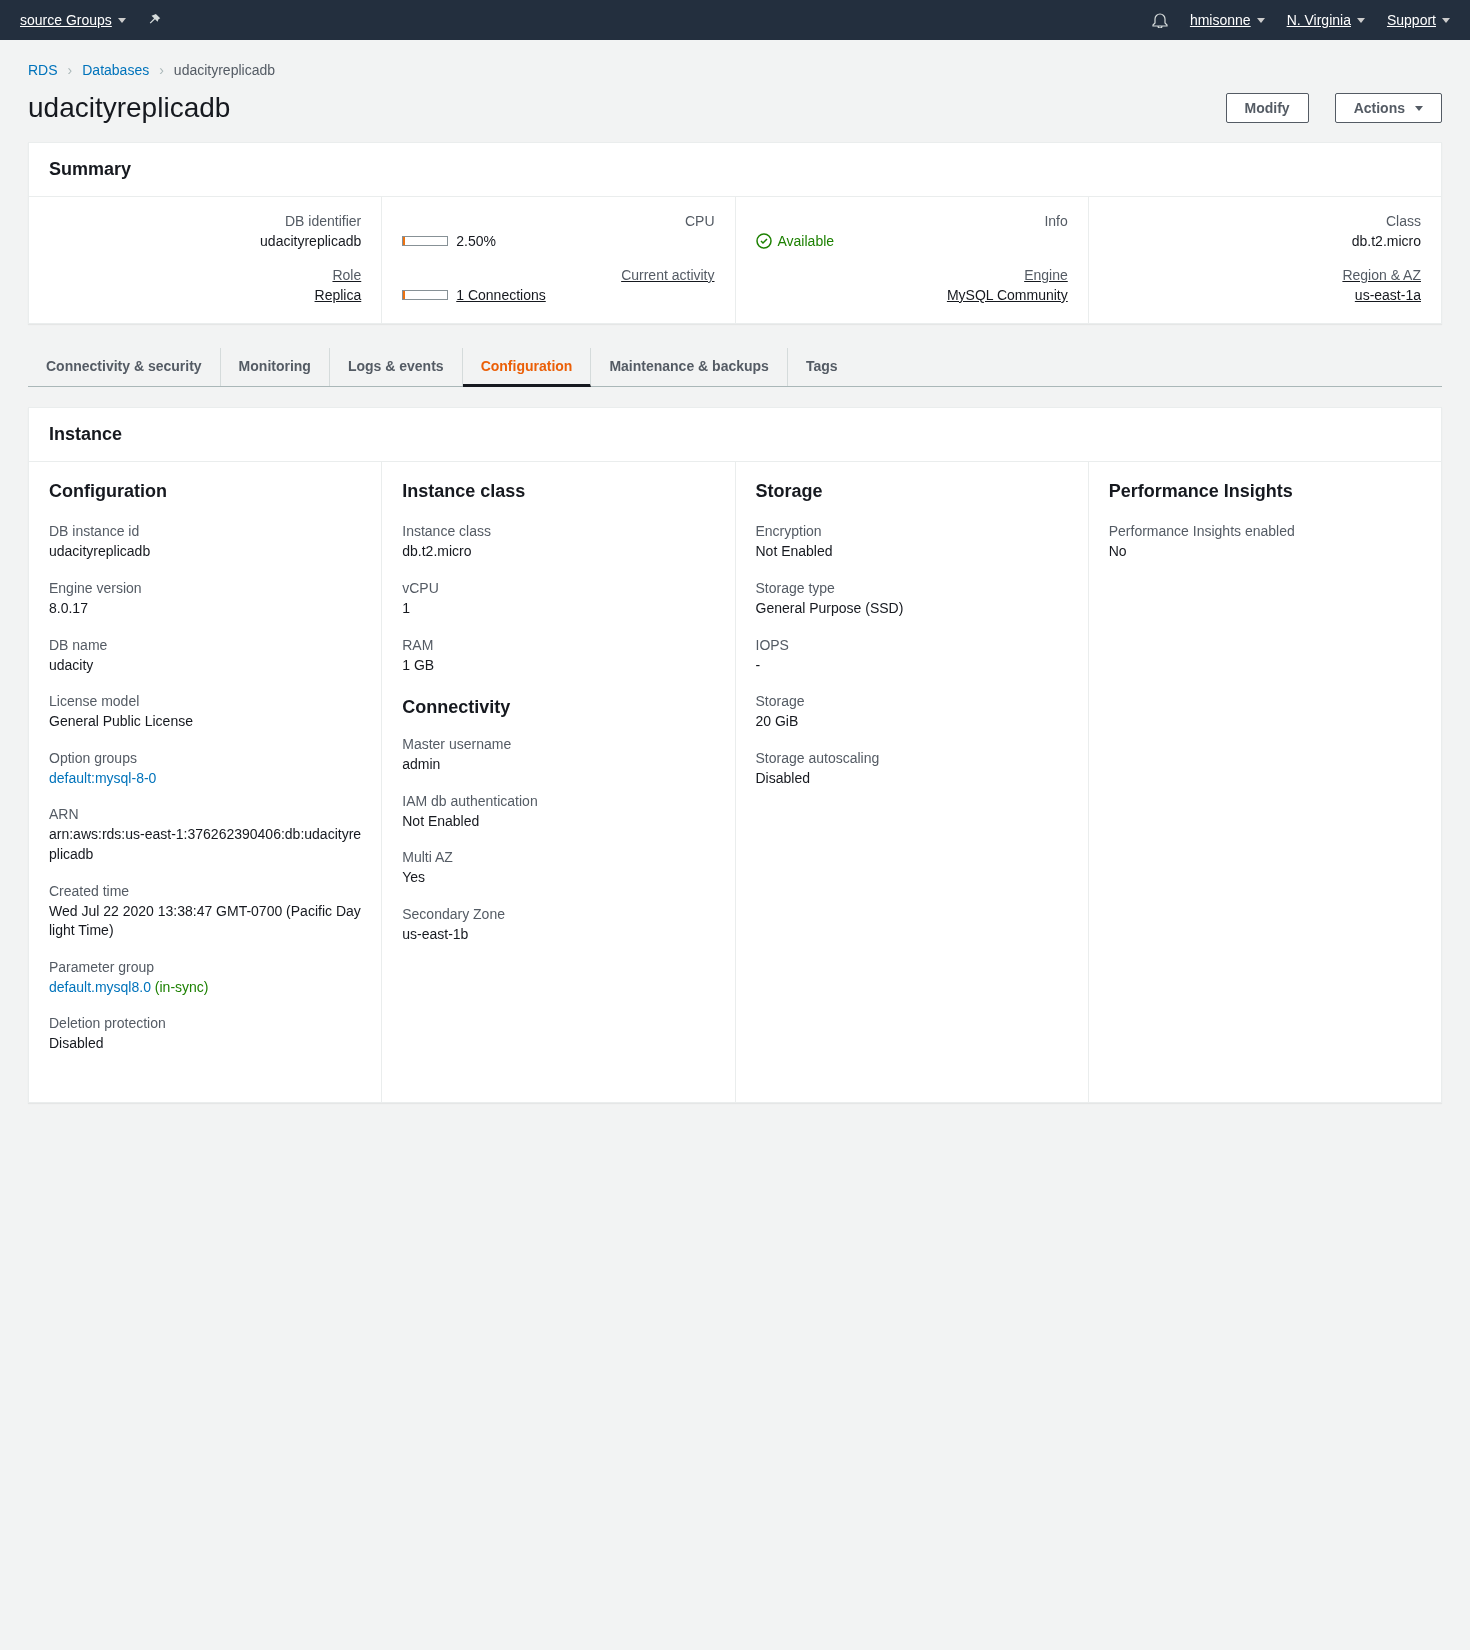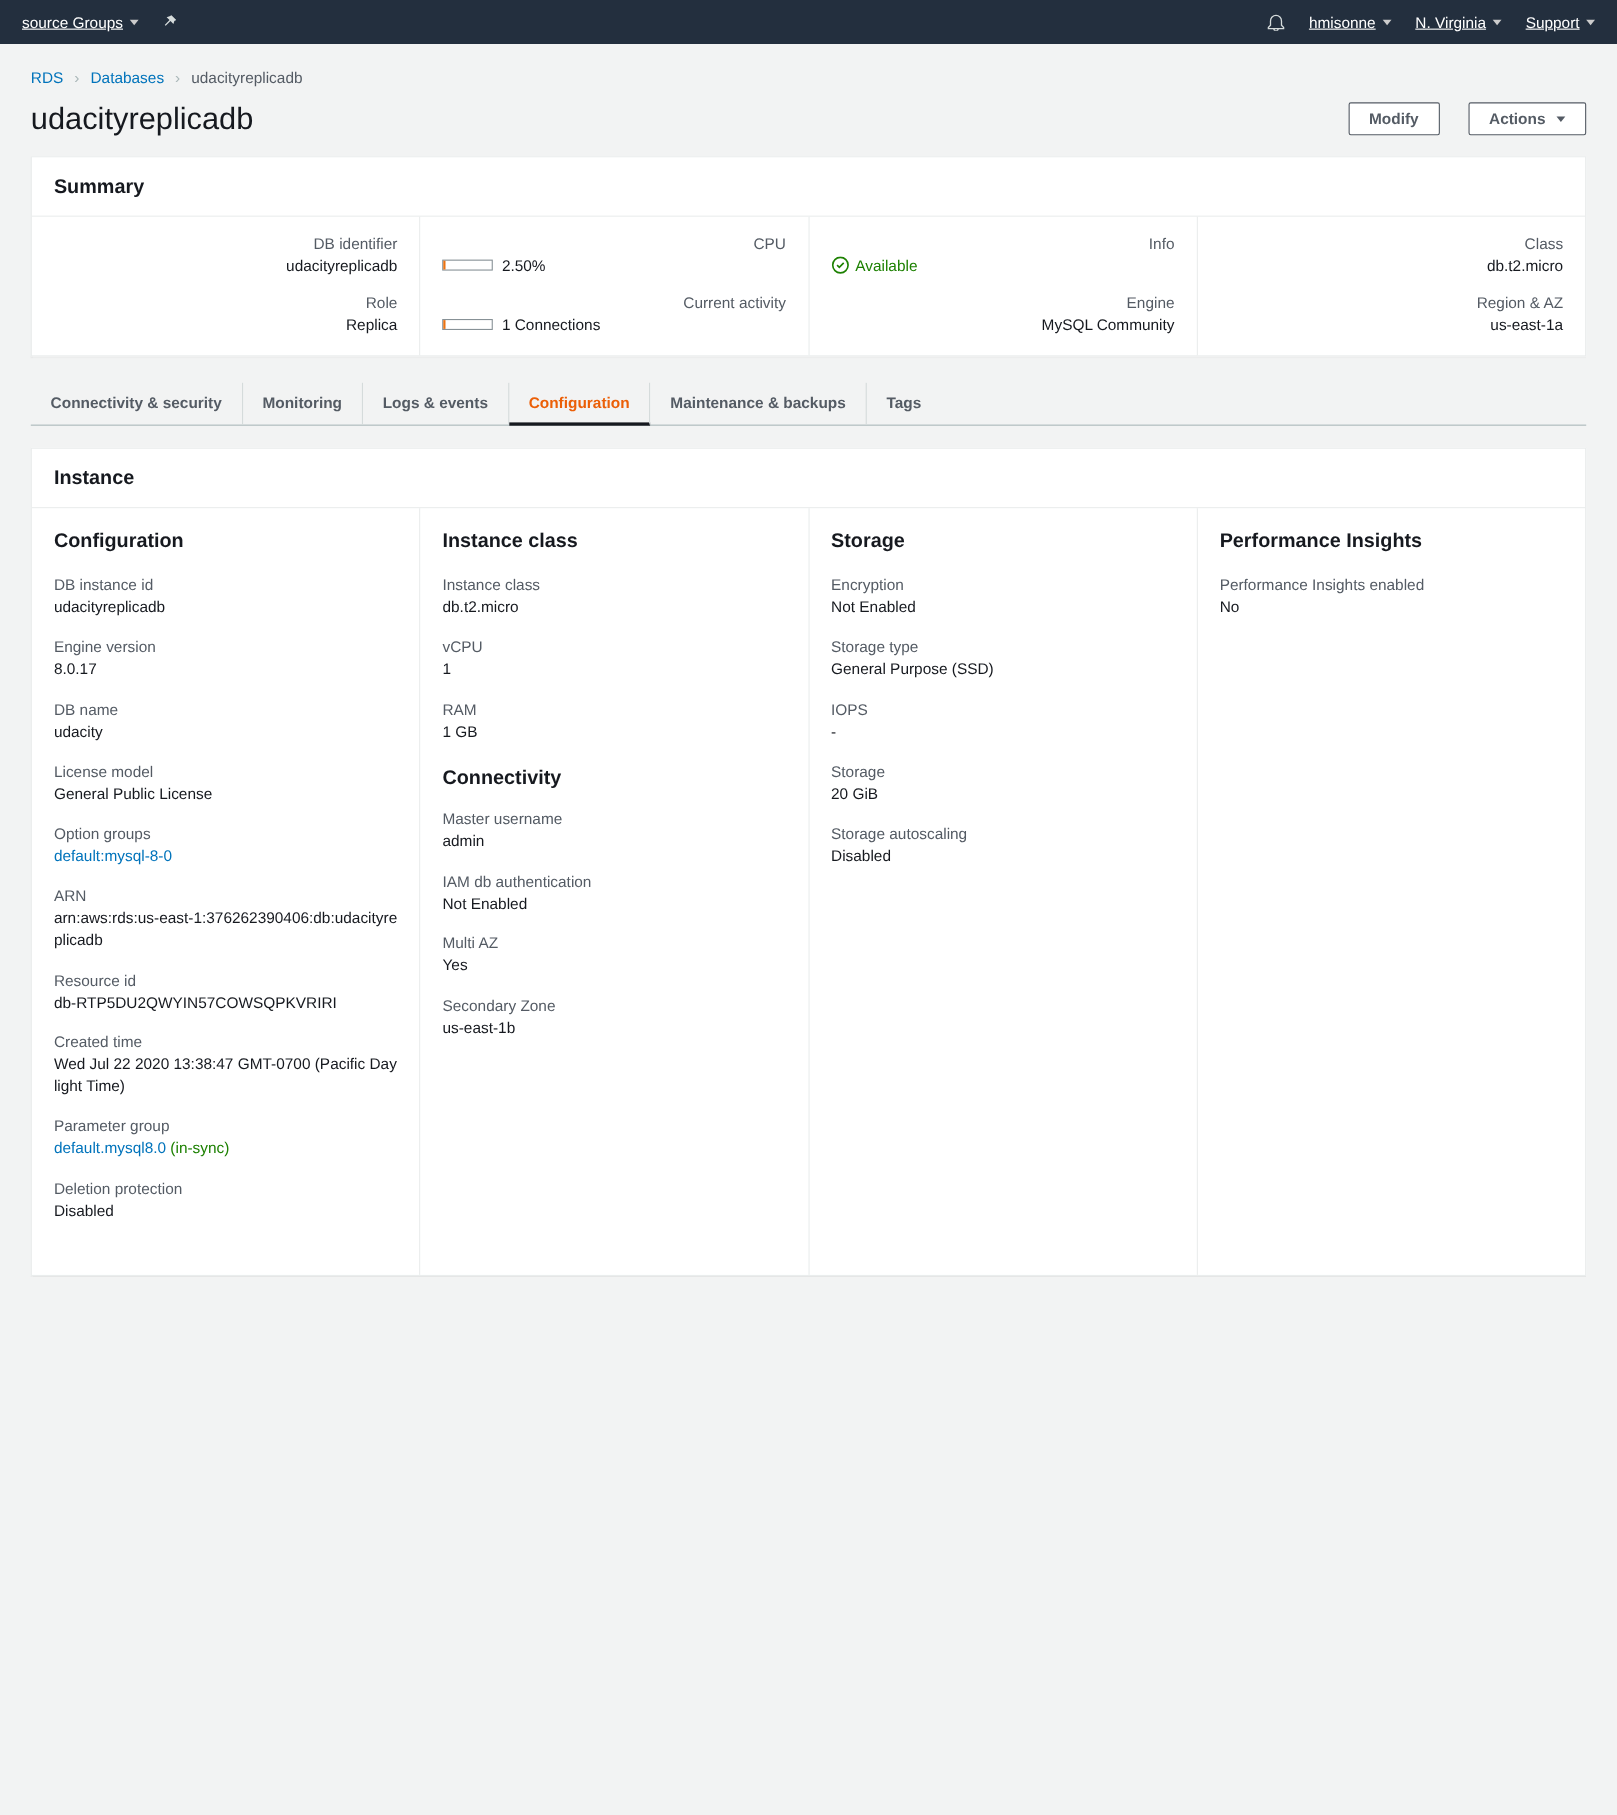--- a/index.html
+++ b/index.html
@@ -18,21 +18,21 @@
   .page-title { font-size: 28px; font-weight: 400; }
   .header-actions { display: flex; gap: 26px; }
   .btn { background: #fff; border: 1px solid #545b64; border-radius: 2px; padding: 6px 18px; font-size: 14px; font-weight: 700; color: #545b64; cursor: pointer; display: flex; align-items: center; gap: 10px; }
   .btn .caret-down { border-top-color: #545b64; }
   .panel { background: #fff; border: 1px solid #eaeded; box-shadow: 0 1px 1px rgba(0,0,0,0.05); margin-bottom: 24px; }
   .panel-header { padding: 16px 20px; font-size: 18px; font-weight: 700; border-bottom: 1px solid #eaeded; }
   .summary-grid { display: flex; }
   .summary-col { flex: 1; padding: 16px 20px 20px 20px; border-right: 1px solid #eaeded; text-align: right; }
   .summary-col:last-child { border-right: none; }
   .field { margin-bottom: 18px; }
-  .field:last-child { margin-bottom: 0; }
+  .field:last-child { margin-bottom: 0; text-decoration: underline; }
   .field-label { color: #545b64; font-size: 14px; margin-bottom: 4px; }
   .field-value { color: #16191f; font-size: 14px; }
   .status-row { display: flex; align-items: center; gap: 6px; color: #1d8102; }
   .status-row svg { fill: #1d8102; }
   .bar-wrap { display: flex; align-items: center; gap: 8px; }
   .bar { width: 46px; height: 10px; border: 1px solid #879196; position: relative; background: #fff; }
   .bar-fill { height: 100%; background: #ec7211; }
   .tabs { display: flex; border-bottom: 1px solid #aab7b8; margin-bottom: 20px; }
   .tab { padding: 10px 18px; color: #545b64; font-size: 14px; font-weight: 700; cursor: pointer; border-right: 1px solid #d5dbdb; }
   .tab:last-child { border-right: none; }
@@ -202,24 +202,20 @@
           </div>
         <div class="kv">
             <div class="kv-label">Option groups</div>
             <div class="kv-value link">default:mysql-8-0</div>
           </div>
         <div class="kv">
             <div class="kv-label">ARN</div>
             <div class="kv-value">arn:aws:rds:us-east-1:376262390406:db:udacityreplicadb</div>
           </div>
         <div class="kv">
-            <div class="kv-label">Resource id</div>
-            <div class="kv-value">db-RTP5DU2QWYIN57COWSQPKVRIRI</div>
-          </div>
-        <div class="kv">
             <div class="kv-label">Created time</div>
             <div class="kv-value">Wed Jul 22 2020 13:38:47 GMT-0700 (Pacific Daylight Time)</div>
           </div>
         <div class="kv">
             <div class="kv-label">Parameter group</div>
             <div class="kv-value"><span class="link">default.mysql8.0</span> <span class="insync">(in-sync)</span></div>
           </div>
         <div class="kv">
             <div class="kv-label">Deletion protection</div>
             <div class="kv-value">Disabled</div>

